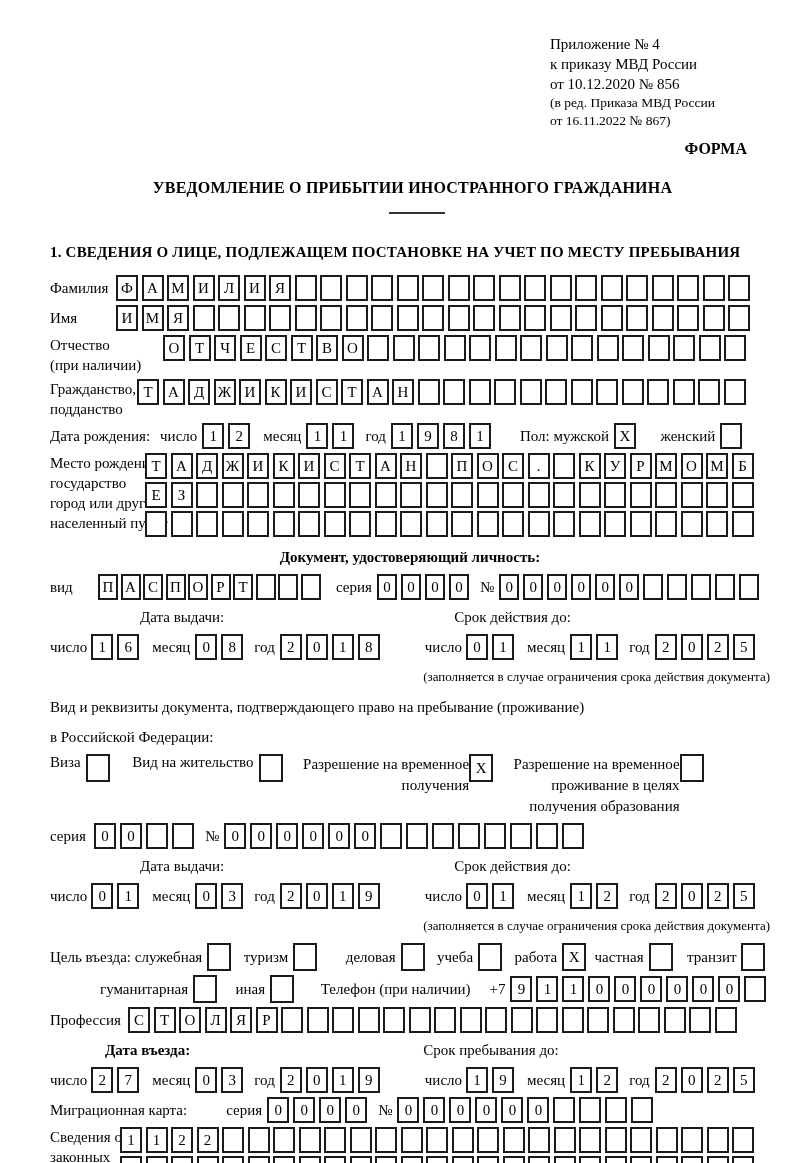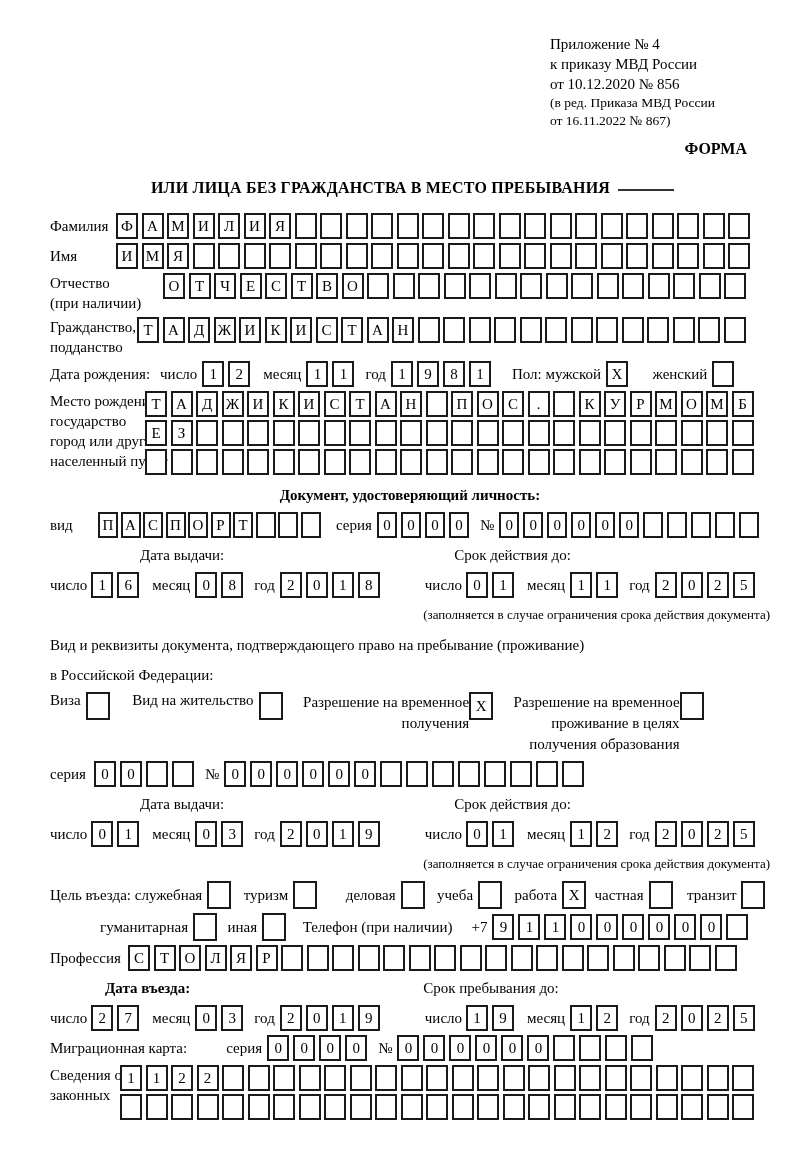--- a/index.html
+++ b/index.html
@@ -59,23 +59,25 @@
     <div>Приложение № 4</div>
     <div>к приказу МВД России</div>
     <div>от 10.12.2020 № 856</div>
     <div class="sub">(в ред. Приказа МВД России</div>
     <div class="sub">от 16.11.2022 № 867)</div>
   </div>
 
   <div class="forma-line">ФОРМА</div>
 
   <div class="title">
-    <div><span>ИЛИ ЛИЦА БЕЗ ГРАЖДАНСТВА В МЕСТО ПРЕБЫВАНИЯ</span><span class="title-underline"></span></div>
+    <div>УВЕДОМЛЕНИЕ О ПРИБЫТИИ ИНОСТРАННОГО ГРАЖДАНИНА</div>
+    <div><span class="title-underline"></span></div>
   </div>
 
+  <div class="section-heading">1. СВЕДЕНИЯ О ЛИЦЕ, ПОДЛЕЖАЩЕМ ПОСТАНОВКЕ НА УЧЕТ ПО МЕСТУ ПРЕБЫВАНИЯ</div>
 
   <div id="form-rows">
       <div class="frow">
         <span class="flabel" style="width: 66px;">Фамилия</span>
         <span class="boxes">
           <span class="box">Ф</span>
           <span class="box">А</span>
           <span class="box">М</span>
           <span class="box">И</span>
           <span class="box">Л</span>
@@ -218,21 +220,21 @@
           <span class="box">1</span>
           <span class="box">1</span>
         </span>
         <span class="ftext" style="margin-left: 2px;">год</span>
         <span class="boxes sp">
           <span class="box">1</span>
           <span class="box">9</span>
           <span class="box">8</span>
           <span class="box">1</span>
         </span>
-        <span class="ftext" style="margin-left: 12px;">Пол: мужской</span>
+        <span class="ftext" style="margin-left: 20px;">Пол: мужской</span>
         <span class="boxes">
           <span class="box">X</span>
         </span>
         <span class="ftext" style="margin-left: 16px;">женский</span>
         <span class="boxes">
           <span class="box"></span>
         </span>
       </div>
       <div class="frow" style="margin-top: 2px;">
         <div class="stack">
@@ -542,25 +544,25 @@
         <span class="ftext" style="margin-left: 6px;">транзит</span>
         <span class="boxes cb">
           <span class="box"></span>
         </span>
       </div>
       <div class="frow">
         <span class="ftext" style="margin-left: 50px;">гуманитарная</span>
         <span class="boxes cb">
           <span class="box"></span>
         </span>
-        <span class="ftext" style="margin-left: 2px;">иная</span>
-        <span class="boxes cb">
-          <span class="box"></span>
-        </span>
-        <span class="ftext" style="margin-left: 8px;">Телефон (при наличии)</span>
+        <span class="ftext" style="margin-left: 10px;">иная</span>
+        <span class="boxes cb">
+          <span class="box"></span>
+        </span>
+        <span class="ftext" style="margin-left: 18px;">Телефон (при наличии)</span>
         <span class="ftext" style="margin-left: 14px;">+7</span>
         <span class="boxes sp">
           <span class="box">9</span>
           <span class="box">1</span>
           <span class="box">1</span>
           <span class="box">0</span>
           <span class="box">0</span>
           <span class="box">0</span>
           <span class="box">0</span>
           <span class="box">0</span>

